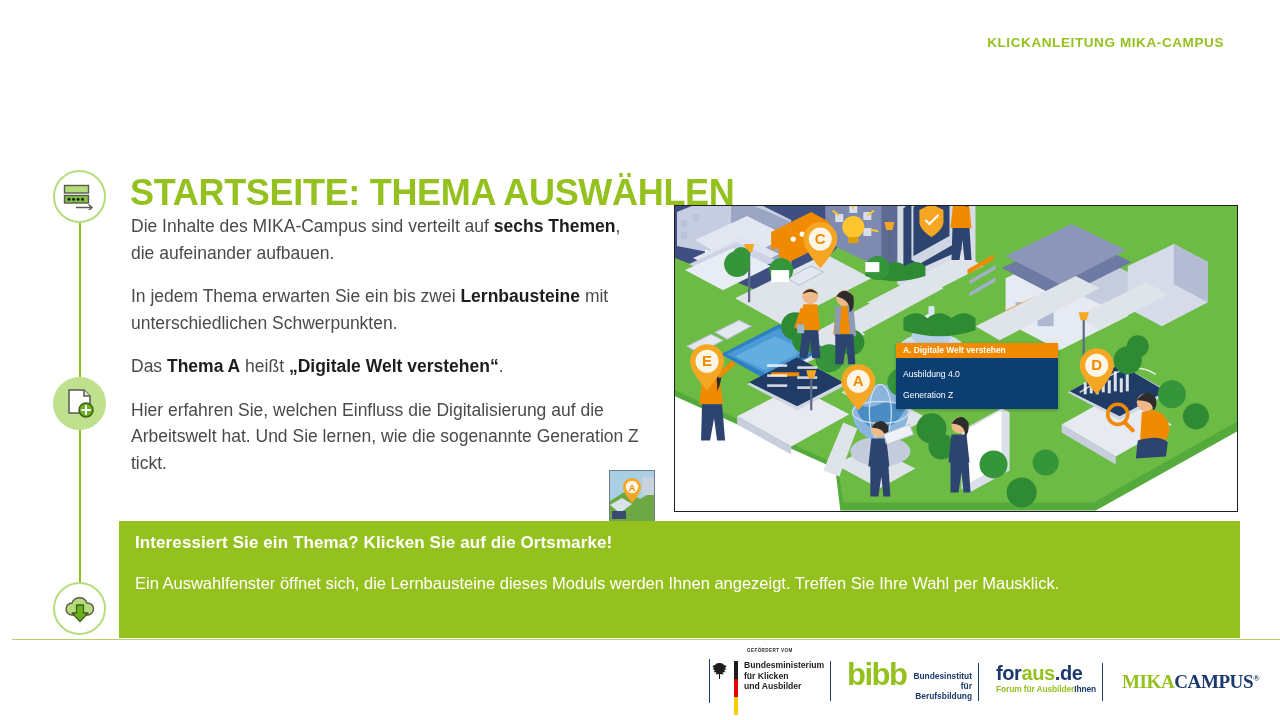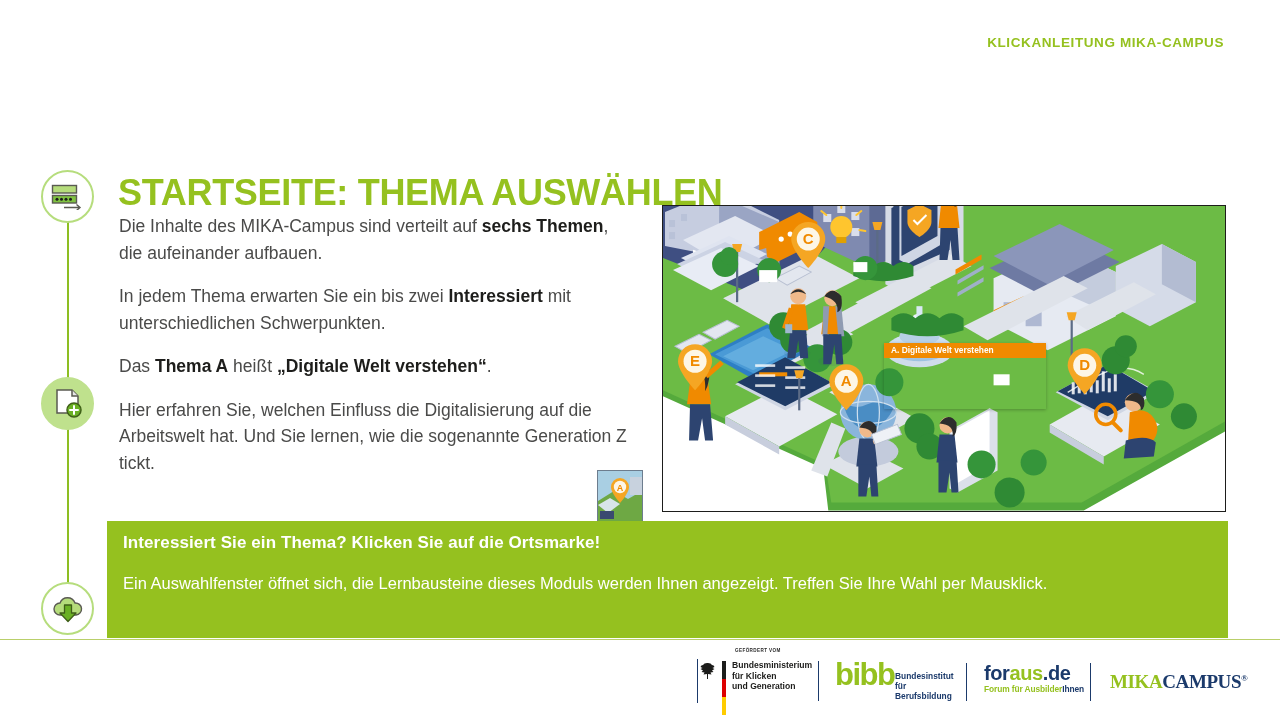--- a/index.html
+++ b/index.html
@@ -5,21 +5,21 @@
 <style>
   html,body{margin:0;padding:0;}
   body{
     width:1280px;height:720px;
     background:#ffffff;
     font-family:"Liberation Sans", sans-serif;
     overflow:hidden;
     position:relative;
     color:#3c3c3b;
   }
-  .slide{position:absolute;inset:0;}
+  .slide{position:absolute;inset:0;margin-left:12px;}
 
   
   .eyebrow{
     position:absolute;
     right:56px;top:35px;
     font-size:13.5px;
     font-weight:bold;
     letter-spacing:.6px;
     color:#95c11f;
     white-space:nowrap;
@@ -120,21 +120,21 @@
     position:absolute;left:32px;top:0px;
     font-size:8.6px;line-height:10.5px;color:#1d1d1b;font-weight:bold;
   }
   .bibb{position:absolute;left:835px;top:20px;width:125px;height:36px;}
   .bibb .word{
     position:absolute;left:0;top:-6px;
     font-size:31px;line-height:31px;font-weight:bold;letter-spacing:-1.5px;
   }
   .bibb .sub{
     position:absolute;left:60px;top:6px;
-    font-size:8.4px;line-height:10px;color:#1b3a6b;font-weight:bold;
+    font-size:8.4px;line-height:10px;color:#1b3a6b;font-weight:bold;text-align:right;
   }
   .foraus{position:absolute;left:984px;top:666px;width:105px;}
   .foraus .word{font-size:20px;font-weight:bold;letter-spacing:-.4px;line-height:21px;}
   .foraus .sub{font-size:8.4px;color:#95c11f;line-height:11px;font-weight:bold;letter-spacing:-.1px;}
   .foraus .sub em{font-style:normal;color:#1b3a6b;}
   .mika{position:absolute;left:1110px;top:672px;font-size:19px;font-weight:bold;letter-spacing:-.4px;}
   .popup{
     position:absolute;left:221px;top:137px;width:162px;height:66px;
     box-shadow:0 1px 3px rgba(0,0,0,.25);
   }
@@ -187,21 +187,21 @@
         <path d="M9 21 A6 6 0 0 1 9 9 A8 8 0 0 1 24 9 A6 6 0 0 1 25 21 Z" fill="#b5dc7b" stroke="#5a5a52" stroke-width="1.4"></path>
         <path d="M13.5 11 H20.5 V19 H25 L17 27.5 L9 19 H13.5 Z" fill="#6ab023" stroke="#3f5f18" stroke-width="1.3" stroke-linejoin="round"></path>
       </svg>
     </div>
   </div>
 
   <h1 class="title">STARTSEITE: THEMA AUSWÄHLEN</h1>
 
   <div class="copy" id="body-copy">
       <p><span>Die Inhalte des MIKA-Campus sind verteilt auf </span><b>sechs Themen</b><span>, die aufeinander aufbauen.</span></p>
-      <p><span>In jedem Thema erwarten Sie ein bis zwei </span><b>Interessiert</b><span> mit unterschiedlichen Schwerpunkten.</span></p>
+      <p><span>In jedem Thema erwarten Sie ein bis zwei </span><b>Lernbausteine</b><span> mit unterschiedlichen Schwerpunkten.</span></p>
       <p><span>Das </span><b>Thema A</b><span> heißt </span><b>„Digitale Welt verstehen“</b><span>.</span></p>
       <p><span>Hier erfahren Sie, welchen Einfluss die Digitalisierung auf die Arbeitswelt hat. Und Sie lernen, wie die sogenannte Generation Z tickt.</span></p>
     </div>
 
   <div class="thumb">
     <svg width="44" height="50" viewBox="0 0 44 50">
       <rect x="0" y="0" width="44" height="50" fill="#a9cfe3"></rect>
       <path d="M0 30 L16 20 L30 28 L44 20 V50 H0 Z" fill="#6ea844"></path>
       <path d="M0 34 L12 27 L22 33 L10 42 Z" fill="#d8e4ea"></path>
       <rect x="2" y="40" width="14" height="8" fill="#3a4a70"></rect>
@@ -556,20 +556,24 @@
       </g>
       <g>
         <path d="M421 142 a17 17 0 0 1 17 17 c0 11 -17 29 -17 29 s-17 -18 -17 -29 a17 17 0 0 1 17 -17 z" fill="#f5a623"></path>
         <circle cx="421" cy="159" r="11.5" fill="#fdf6e6"></circle>
         <text x="421" y="164" text-anchor="middle" font-family="Liberation Sans, sans-serif" font-size="15" font-weight="bold" fill="#f08a00">D</text>
       </g>
     </svg>
 
     <div class="popup">
       <div class="p-head">A. Digitale Welt verstehen</div>
+      <div class="p-body">
+        <div class="p-item">Ausbildung 4.0</div>
+        <div class="p-item">Generation Z</div>
+      </div>
     </div>
   </div>
 
   <div class="banner">
     <p class="b-head">Interessiert Sie ein Thema? Klicken Sie auf die Ortsmarke!</p>
     <p class="b-text">Ein Auswahlfenster öffnet sich, die Lernbausteine dieses Moduls werden Ihnen angezeigt. Treffen Sie Ihre Wahl per Mausklick.</p>
   </div>
   <div class="hrule"></div>
 
   <div class="footer">
@@ -584,21 +588,21 @@
         </svg>
       </div>
       <div class="flag">
         <i style="background:#1d1d1b"></i>
           <i style="background:#d00"></i>
           <i style="background:#fc0"></i>
       </div>
       <div class="ftxt">
         <div>Bundesministerium</div>
         <div>für Klicken</div>
-        <div>und Generation</div>
+        <div>und Ausbilder</div>
       </div>
     </div>
 
     <div class="sep" style="left:818px;top:16px;height:40px;"></div>
 
     <div class="bibb">
       <div class="word">
         <span style="color:#95c11f">bibb</span>
       </div>
       <div class="sub">

